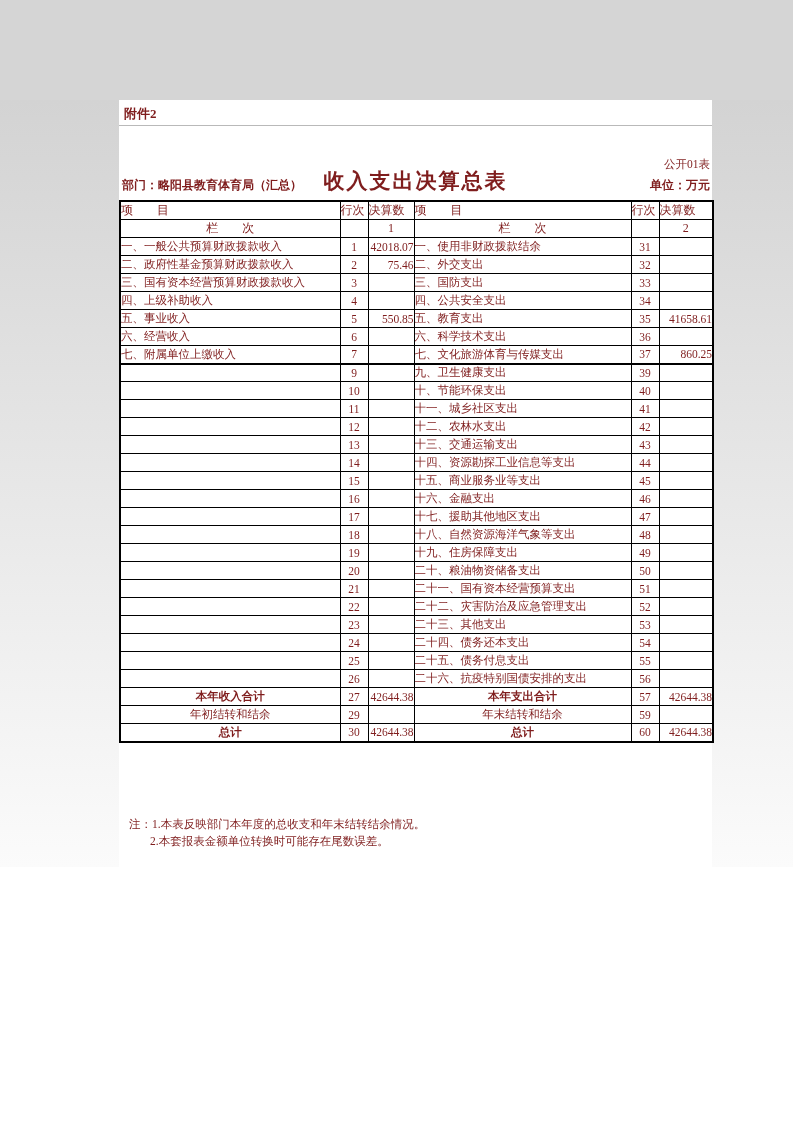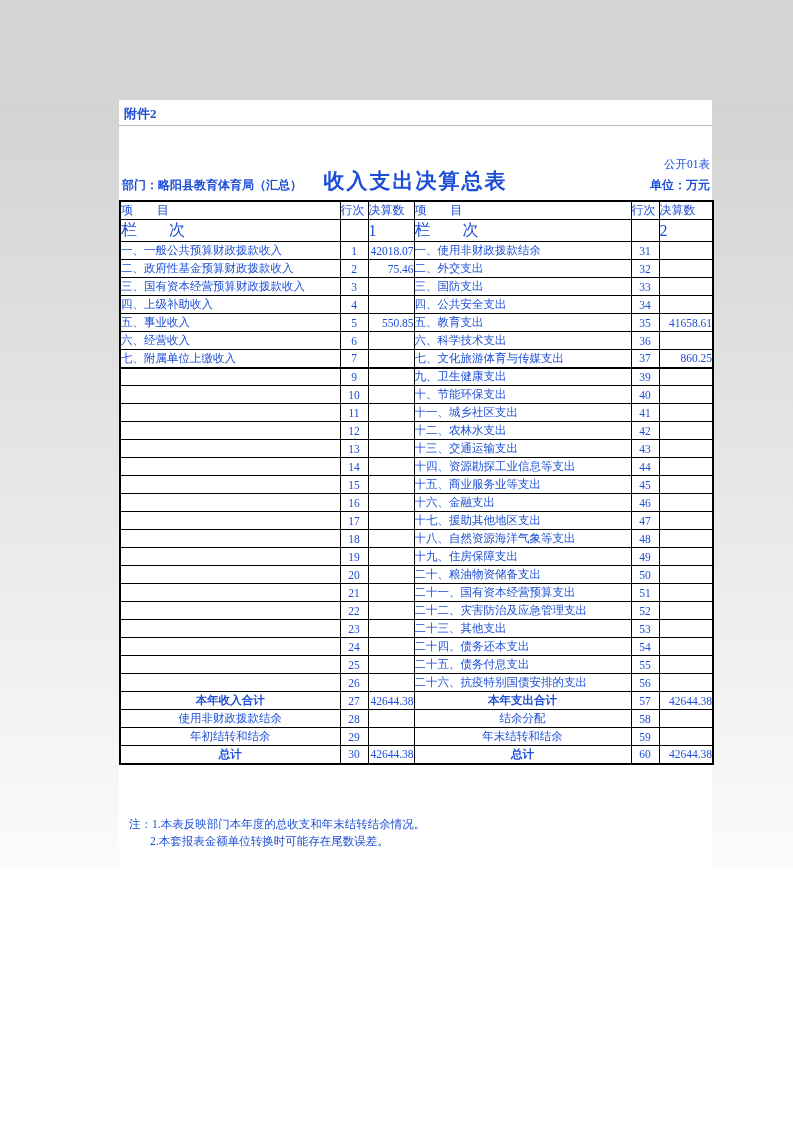--- a/index.html
+++ b/index.html
@@ -1,37 +1,37 @@
 <!DOCTYPE html>
 <html><head>
 <meta charset="utf-8">
 <style>
   html,body{margin:0;padding:0;}
   .canvas{position:relative;width:793px;height:1122px;background:#ffffff;overflow:hidden;
-          font-family:"Liberation Serif","DejaVu Serif",serif;color:#1d4ed8;}
+          font-family:"Liberation Serif","DejaVu Serif",serif;color:#7f1d1d;}
   .gray-band{position:absolute;left:0;top:0;width:793px;height:100px;background:#d5d5d5;}
   .gray-side{position:absolute;top:100px;height:767px;background:linear-gradient(#d3d3d3,#fbfbfb);}
   .gray-left{left:0;width:119px;}
   .gray-right{left:712px;width:81px;}
   .page{position:absolute;left:119px;top:100px;width:593px;height:767px;background:#ffffff;}
   .attachment-cell{position:absolute;left:0;top:0;width:100%;height:26px;border-bottom:1px solid #b9b9b9;
                    box-sizing:border-box;}
   .attachment-cell span{position:absolute;left:5px;top:5px;font-weight:bold;font-size:13px;}
   .doc-title{position:absolute;left:0;top:27px;width:100%;text-align:center;font-size:21px;
              font-weight:bold;letter-spacing:2px;margin-top:40px;}
   .table-code{position:absolute;right:2px;top:57px;font-size:11.5px;}
   .meta-row{position:absolute;left:3px;right:2px;top:77px;display:flex;justify-content:space-between;
             font-size:12px;font-weight:bold;}
   table.main{position:absolute;left:0;top:100px;width:593px;border-collapse:collapse;table-layout:fixed;
              border:2px solid #000;}
   table.main td{border:1px solid #000;padding:0;overflow:hidden;white-space:nowrap;box-sizing:border-box;
                 font-size:11.5px;vertical-align:middle;}
   tr.sec td{height:15px;text-align:center;font-size:12px;}
   tr.hdr td{height:16px;text-align:left;font-size:12px;}
-  tr.lanci td{height:18px;font-size:16px;border-bottom:1.5px solid #000;}
+  tr.lanci td{height:18px;text-align:center;font-size:12px;border-bottom:1.5px solid #000;}
   tr.drow td{height:18px;}
   tr.thick td{border-bottom:2px solid #000;}
   td.item{text-align:left;padding-left:3px;}
   td.line{text-align:center;font-size:11px;}
   td.amt{text-align:right;padding-right:2px;font-size:10.5px;}
   td.ctr{text-align:center;}
   .bld{font-weight:bold;}
   .notes{position:absolute;left:10px;top:716px;font-size:11.5px;line-height:17px;font-family:Liberation Serif, serif;}
   .notes .n2{padding-left:21px;}
 </style>
@@ -284,28 +284,20 @@
           </tr>
           <tr class="drow">
             <td class="item ctr bld">本年收入合计</td>
             <td class="line">27</td>
             <td class="amt">42644.38</td>
             <td class="item ctr bld">本年支出合计</td>
             <td class="line">57</td>
             <td class="amt">42644.38</td>
           </tr>
           <tr class="drow">
-            <td class="item ctr">使用非财政拨款结余</td>
-            <td class="line">28</td>
-            <td class="amt"></td>
-            <td class="item ctr">结余分配</td>
-            <td class="line">58</td>
-            <td class="amt"></td>
-          </tr>
-          <tr class="drow">
             <td class="item ctr">年初结转和结余</td>
             <td class="line">29</td>
             <td class="amt"></td>
             <td class="item ctr">年末结转和结余</td>
             <td class="line">59</td>
             <td class="amt"></td>
           </tr>
           <tr class="drow">
             <td class="item ctr bld">总计</td>
             <td class="line">30</td>

